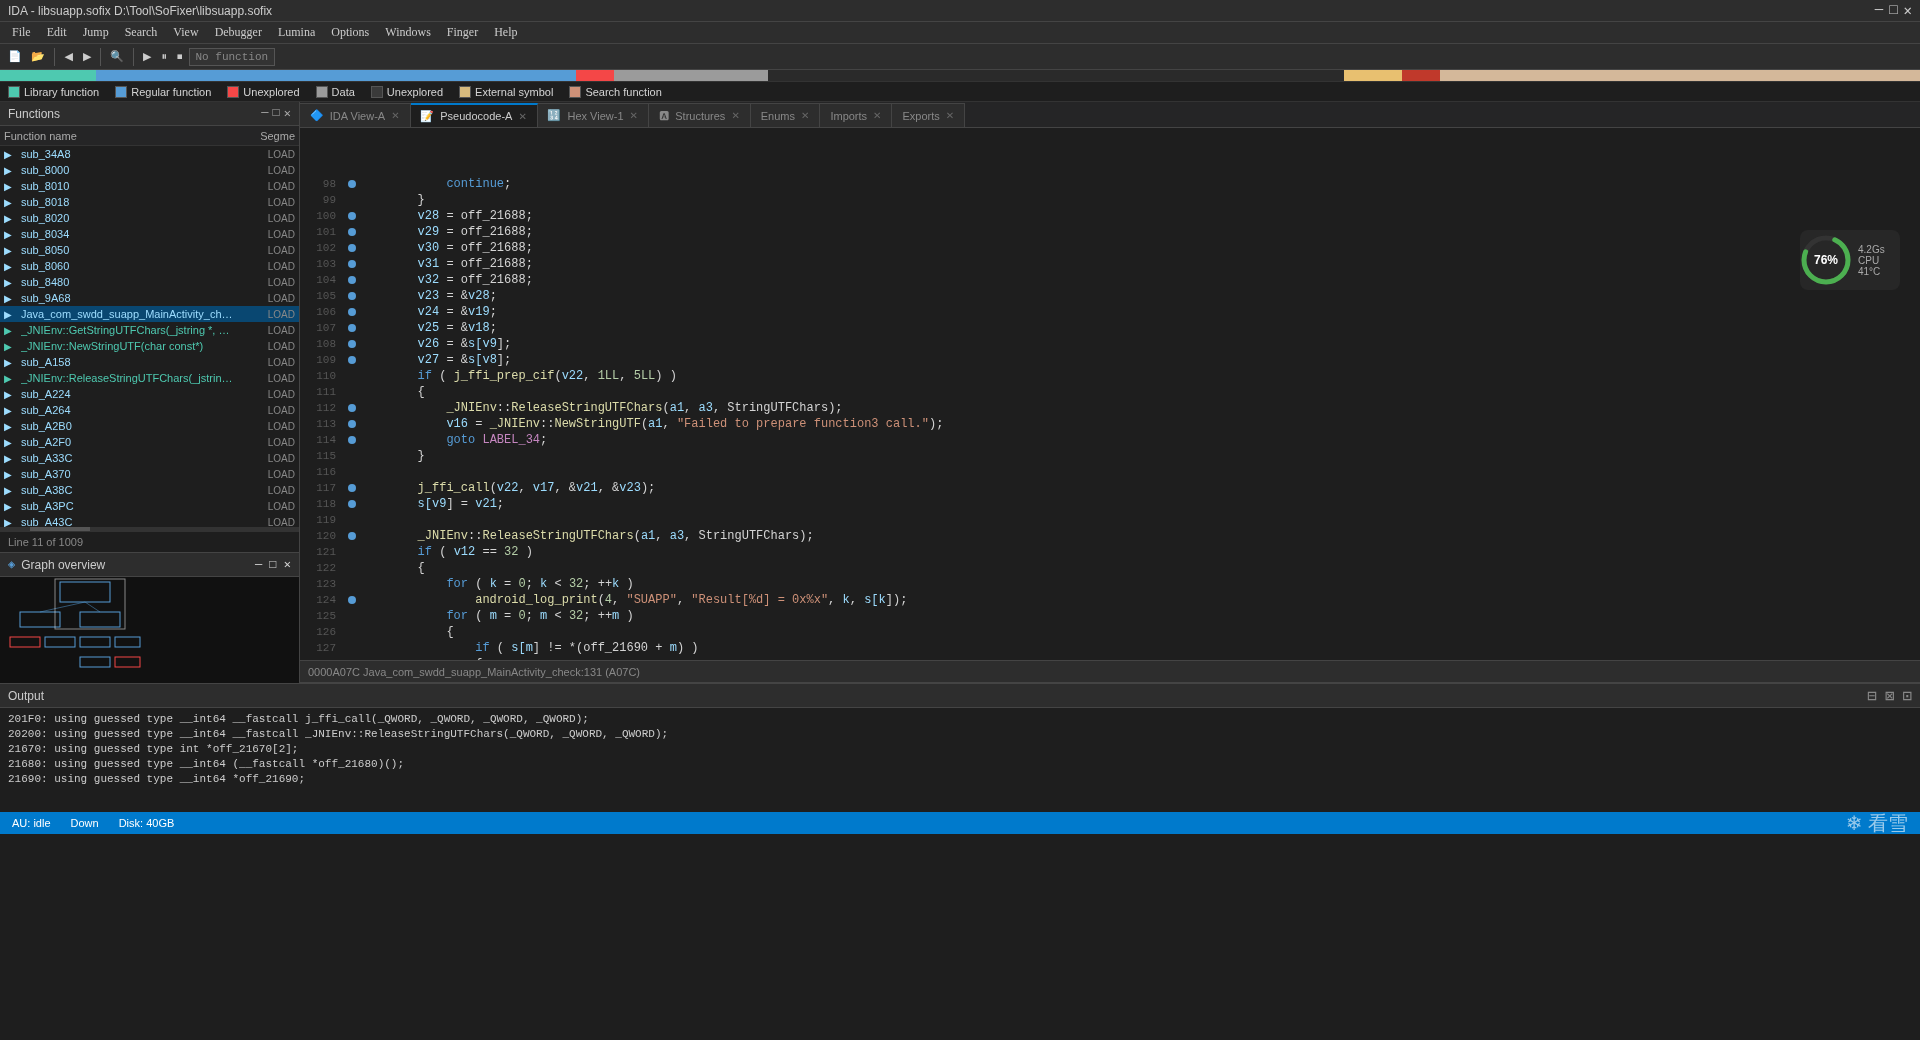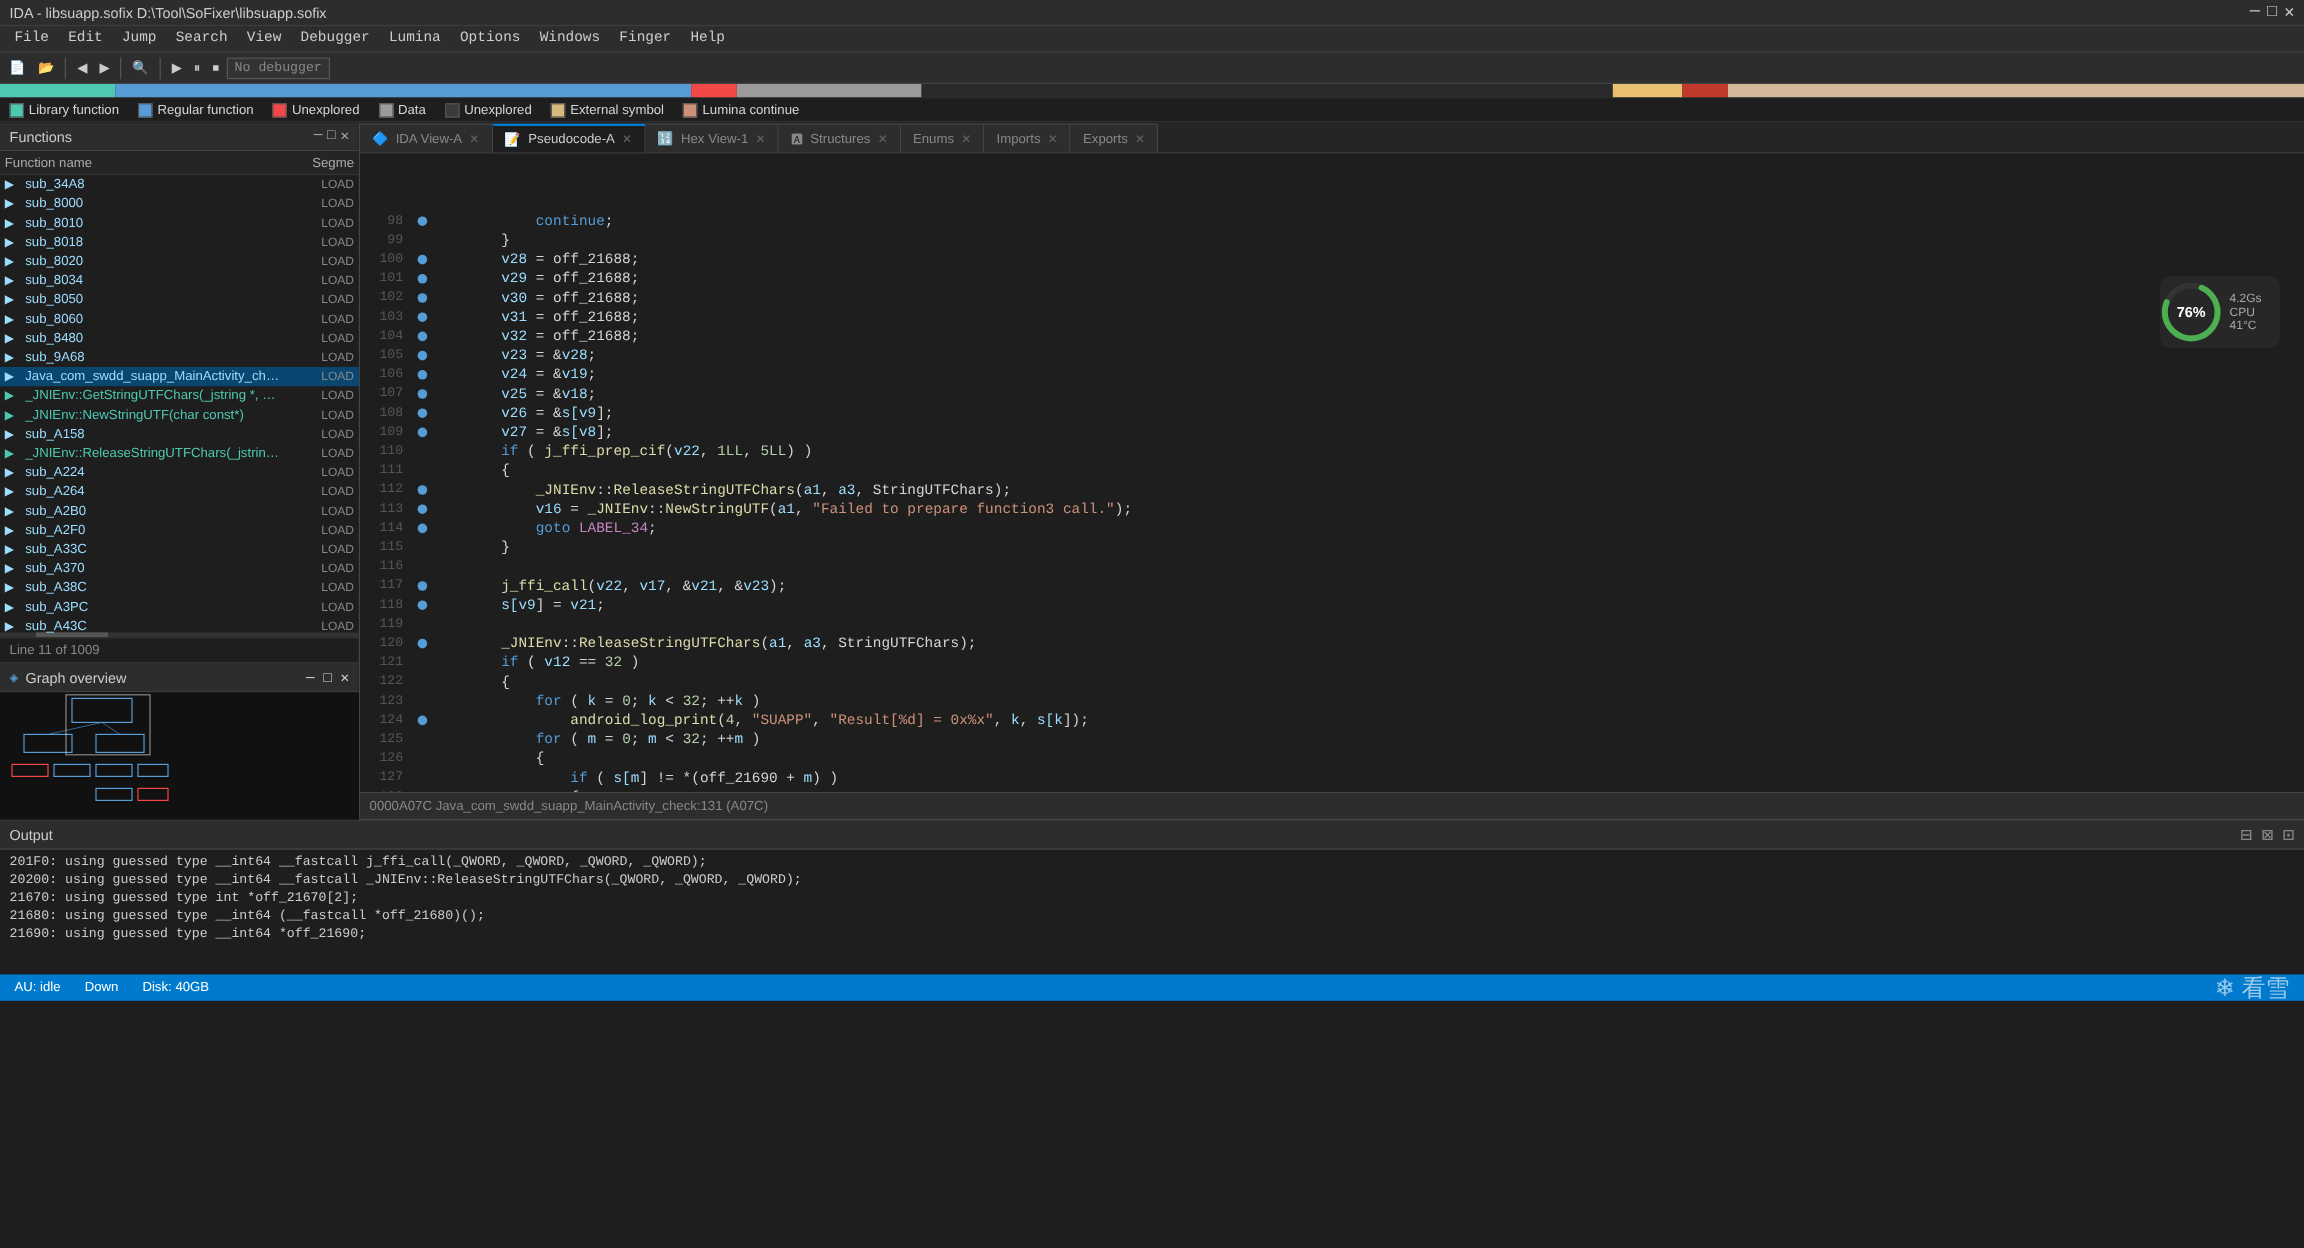--- a/index.html
+++ b/index.html
@@ -17,23 +17,24 @@
     }
     #title-bar .title { color: #ccc; font-size: 12px; font-family: Arial, sans-serif; }
     #title-bar .controls { display: flex; gap: 6px; }
     #title-bar .controls span { font-size: 14px; color: #ccc; cursor: pointer; }
 
     
     #menu-bar {
       background: #2d2d2d;
       height: 22px;
       display: flex;
+      align-items: center;
       padding: 0 4px;
       border-bottom: 1px solid #444;
-      font-family: Liberation Mono, monospace;
+      font-family: Liberation Serif, serif;
       font-size: 12px;
     }
     #menu-bar .menu-item { padding: 2px 8px; color: #ccc; cursor: pointer; }
 
     
     #toolbar {
       background: #2d2d2d;
       height: 26px;
       display: flex;
       align-items: center;
@@ -305,21 +306,21 @@
   <button class="tb-btn">📂</button>
   <div class="tb-sep"></div>
   <button class="tb-btn">◀</button>
   <button class="tb-btn">▶</button>
   <div class="tb-sep"></div>
   <button class="tb-btn">🔍</button>
   <div class="tb-sep"></div>
   <button class="tb-btn">▶</button>
   <button class="tb-btn">⏸</button>
   <button class="tb-btn">⏹</button>
-  <span class="tb-debugger">No debugger</span>
+  <span class="tb-debugger">No function</span>
 </div>
 
 <div id="nav-bar">
   <div class="nav-segment" style="width:5%;background:#4ec9b0;"></div>
   <div class="nav-segment" style="width:25%;background:#569cd6;"></div>
   <div class="nav-segment" style="width:2%;background:#f44747;"></div>
   <div class="nav-segment" style="width:8%;background:#9b9b9b;"></div>
   <div class="nav-segment" style="width:30%;background:#2a2a2a;"></div>
   <div class="nav-segment" style="width:3%;background:#e8c070;"></div>
   <div class="nav-segment" style="width:2%;background:#c0392b;"></div>
@@ -346,21 +347,21 @@
   <div class="legend-item">
     <div class="legend-color" style="background:#3a3a3a;"></div>
     <span>Unexplored</span>
   </div>
   <div class="legend-item">
     <div class="legend-color" style="background:#d7ba7d;"></div>
     <span>External symbol</span>
   </div>
   <div class="legend-item">
     <div class="legend-color" style="background:#ce9178;"></div>
-    <span>Lumina continue</span>
+    <span>Search function</span>
   </div>
 </div>
 
 <div id="main-layout" style="display:flex; height:580px;">
 
   <div id="left-panel">
     <div id="func-section">
       <div id="functions-header">
         <span class="title">Functions</span>
         <div class="btns">

